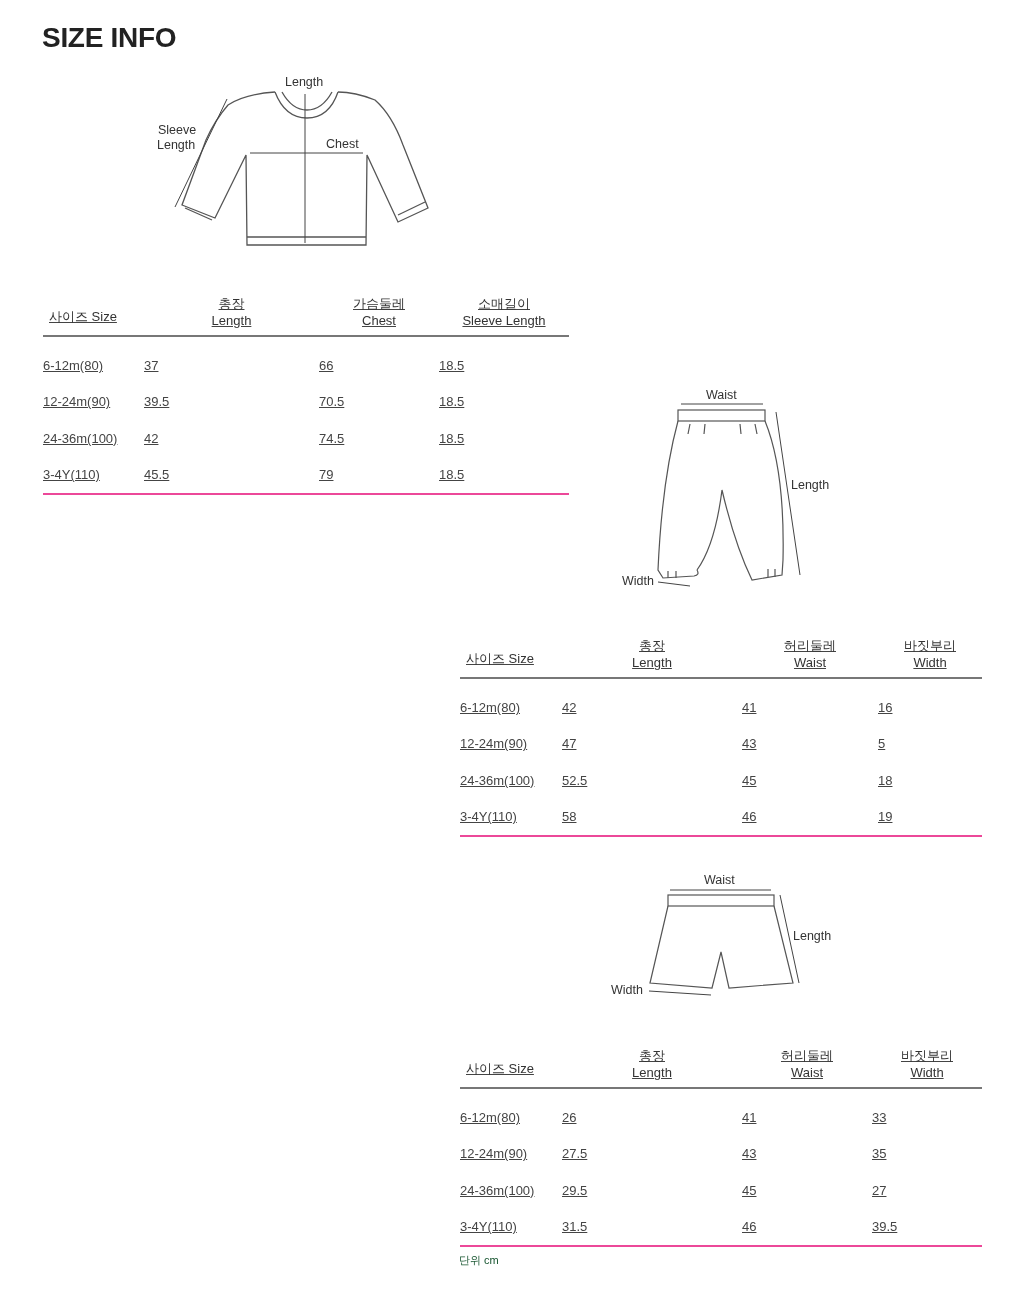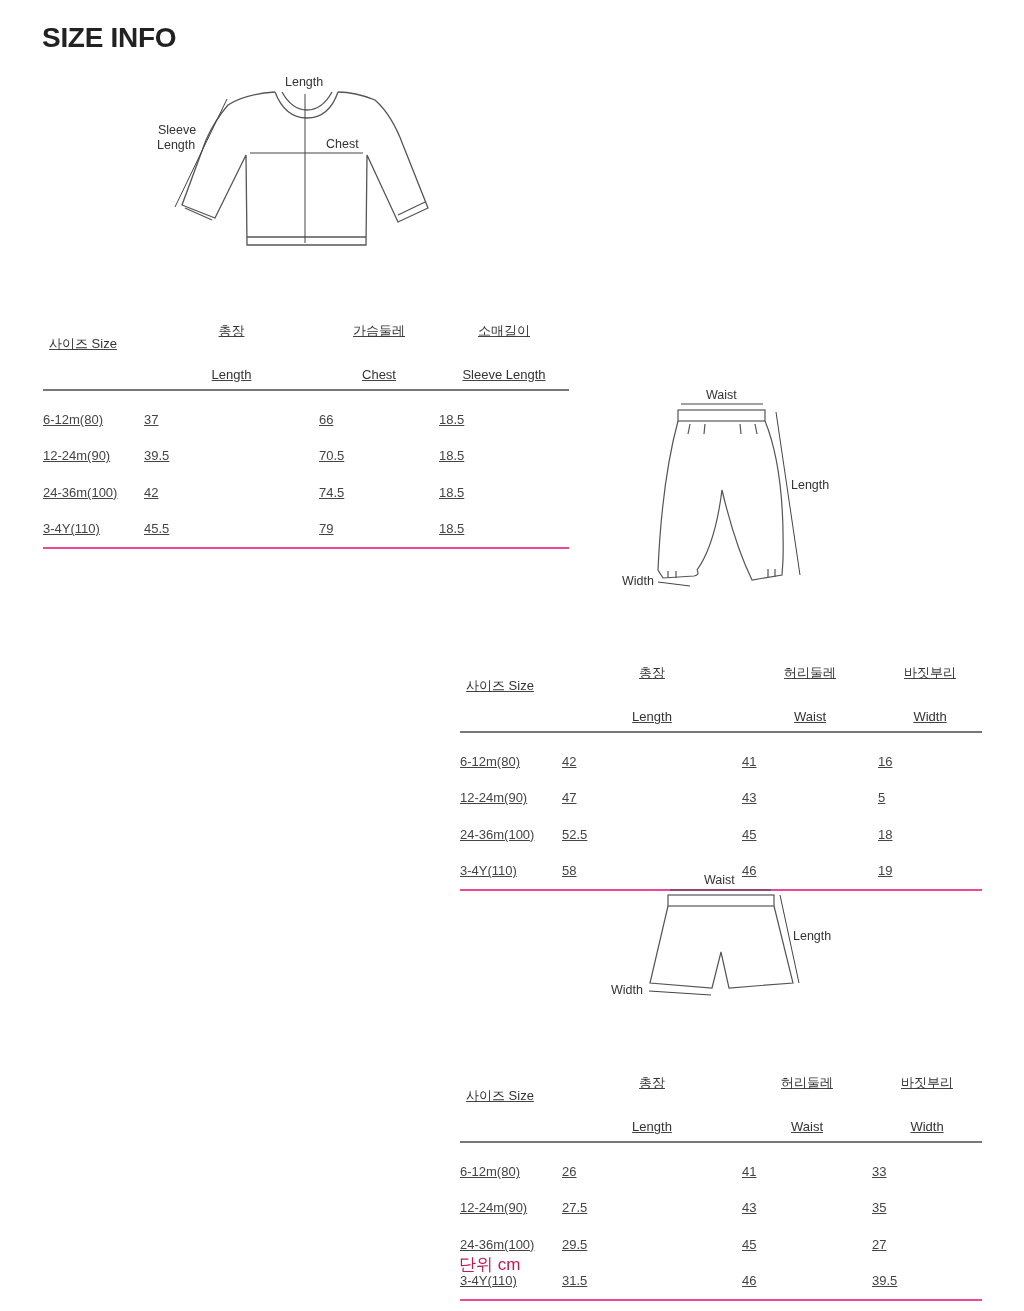--- a/index.html
+++ b/index.html
@@ -8,22 +8,22 @@
   .title { position:absolute; left:42px; top:22px; font-size:28px; font-weight:bold; color:#222; letter-spacing:-0.3px; }
   .figure { position:absolute; }
   .figure svg { display:block; }
   .figure .lbl { position:absolute; font-size:12.5px; color:#333; line-height:16px; text-align:center; }
   table.size { position:absolute; border-collapse:collapse; font-size:13px; color:#444;text-decoration:underline; }
   table.size th { font-weight:normal; font-size:13px; line-height:17px; padding:0 0 6px 0; border-bottom:2px solid #777; color:#333; vertical-align:bottom; text-align:center; }
   table.size th.first { text-align:left; padding-left:6px; vertical-align:middle; padding-top:8px; }
   table.size td { text-align:left; height:36.5px; padding:0;margin-top:48px; }
   table.size tr.firstrow td { padding-top:10px; }
   table.size tbody tr:last-child td { border-bottom:2px solid #ec4899; }
-  .th-ko, .th-en { display:block;margin-top:27px; }
-  .unit { position:absolute; left:459px; top:1253px; font-size:17px; color:#be185d; }
+  .th-ko, .th-en { display:block; }
+  .unit { position:absolute; left:459px; top:1253px; font-size:11px; color:#14532d; }
 </style>
 </head>
 <body>
 
 <div class="title">SIZE INFO</div>
 
 <div class="figure" style="left:160px;top:70px;width:290px;height:185px;">
   <svg width="290" height="185" viewBox="160 70 290 185">
     <g fill="none" stroke="#555" stroke-width="1.3">
       <path d="M275 92 Q245 94 228 105 Q215 120 206 140 L182 205 L215 218 L246 155 L247 245 L366 245 L367 155 L398 222 L428 208 L403 145 Q392 115 375 100 Q355 92 338 92"></path>

